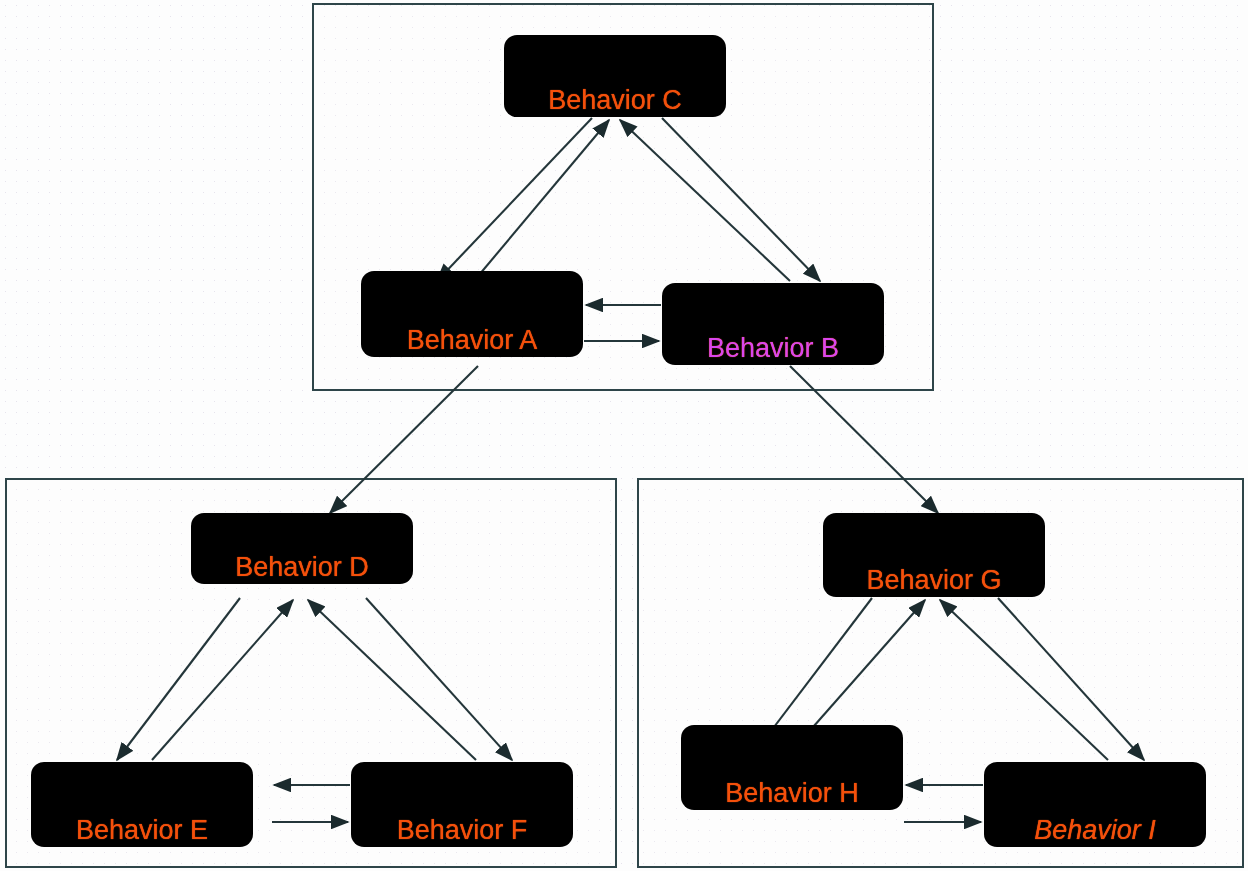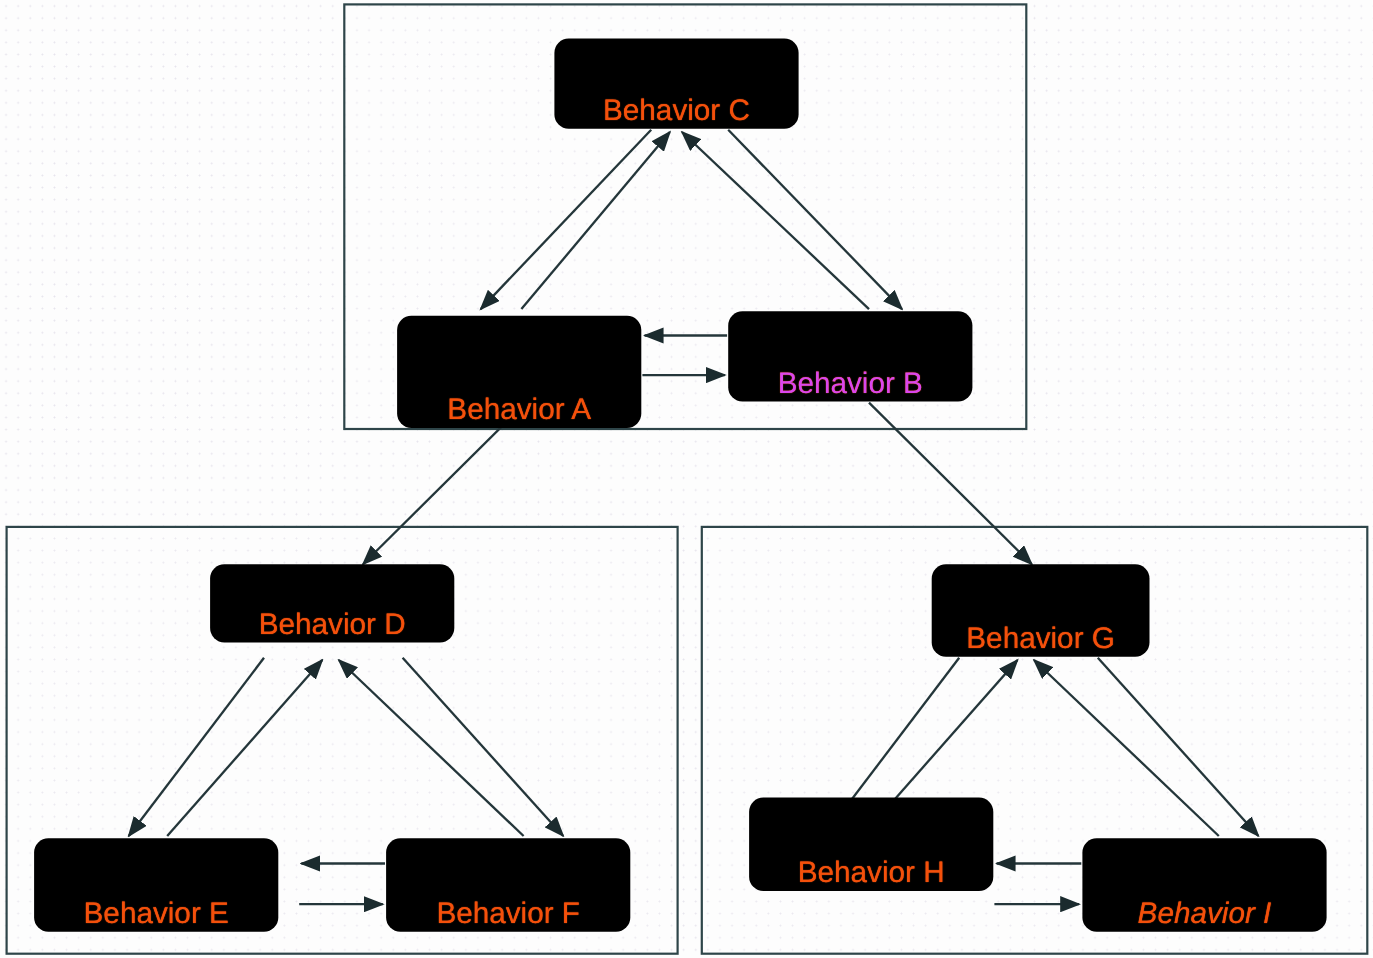--- a/index.html
+++ b/index.html
@@ -102,36 +102,36 @@
         <line class="edge-line" x1="1108" y1="760" x2="940" y2="600" stroke="#24363a" marker-end="url(#arrowhead)"></line>
         <line class="edge-line" x1="983" y1="785" x2="906" y2="785" stroke="#24363a" marker-end="url(#arrowhead)"></line>
         <line class="edge-line" x1="904" y1="822" x2="981" y2="822" stroke="#24363a" marker-end="url(#arrowhead)"></line>
       </g>
   </svg>
 
   <div id="nodes-layer">
       <div class="node" style="left: 505px; top: 36px; width: 220px; height: 80px; background: rgb(0, 0, 0);">
         <span class="node-label" style="color: rgb(244, 80, 11);">Behavior C</span>
       </div>
-      <div class="node" style="left: 362px; top: 288px; width: 220px; height: 100px; background: rgb(0, 0, 0);">
+      <div class="node" style="left: 362px; top: 272px; width: 220px; height: 84px; background: rgb(0, 0, 0);">
         <span class="node-label" style="color: rgb(244, 80, 11);">Behavior A</span>
       </div>
       <div class="node" style="left: 663px; top: 284px; width: 220px; height: 80px; background: rgb(0, 0, 0);">
         <span class="node-label" style="color: #d946ef;">Behavior B</span>
       </div>
       <div class="node" style="left: 192px; top: 514px; width: 220px; height: 69px; background: rgb(0, 0, 0);">
         <span class="node-label" style="color: rgb(244, 80, 11);">Behavior D</span>
       </div>
       <div class="node" style="left: 32px; top: 763px; width: 220px; height: 83px; background: rgb(0, 0, 0);">
         <span class="node-label" style="color: rgb(244, 80, 11);">Behavior E</span>
       </div>
       <div class="node" style="left: 352px; top: 763px; width: 220px; height: 83px; background: rgb(0, 0, 0);">
         <span class="node-label" style="color: rgb(244, 80, 11);">Behavior F</span>
       </div>
-      <div class="node" style="left: 824px; top: 514px; width: 196px; height: 82px; background: rgb(0, 0, 0); margin-left: 24px;">
+      <div class="node" style="left: 824px; top: 514px; width: 220px; height: 82px; background: rgb(0, 0, 0);">
         <span class="node-label" style="color: rgb(244, 80, 11);">Behavior G</span>
       </div>
       <div class="node" style="left: 682px; top: 726px; width: 220px; height: 83px; background: rgb(0, 0, 0);">
         <span class="node-label" style="color: rgb(244, 80, 11);">Behavior H</span>
       </div>
       <div class="node" style="left: 985px; top: 763px; width: 220px; height: 83px; background: rgb(0, 0, 0);">
         <span class="node-label" style="color: rgb(244, 80, 11); font-style: italic;">Behavior I</span>
       </div>
     </div>
 

